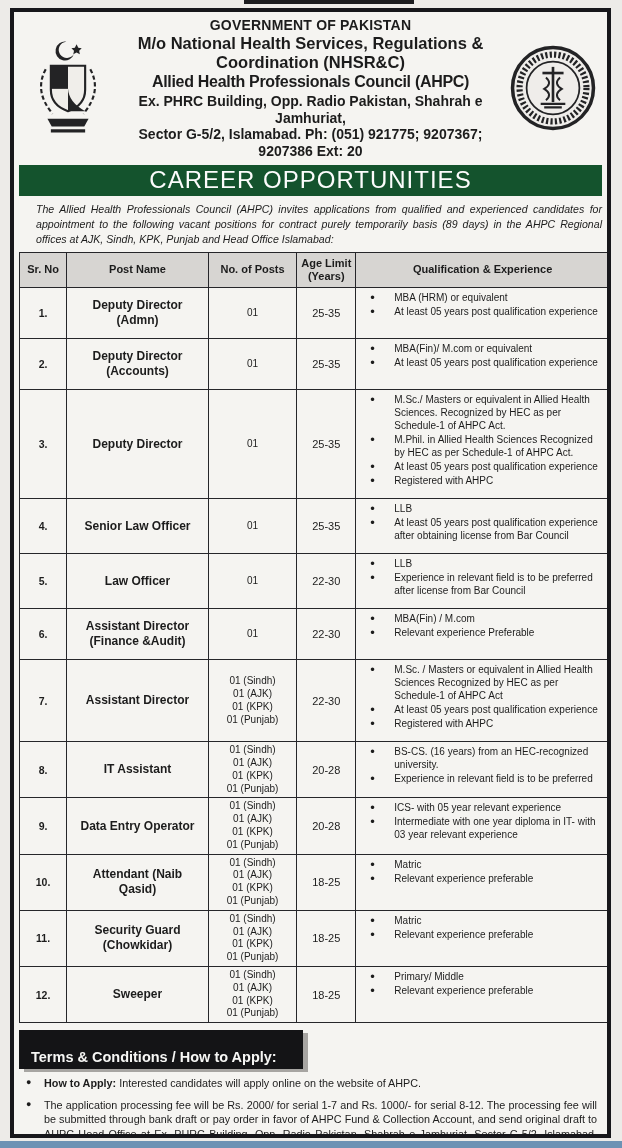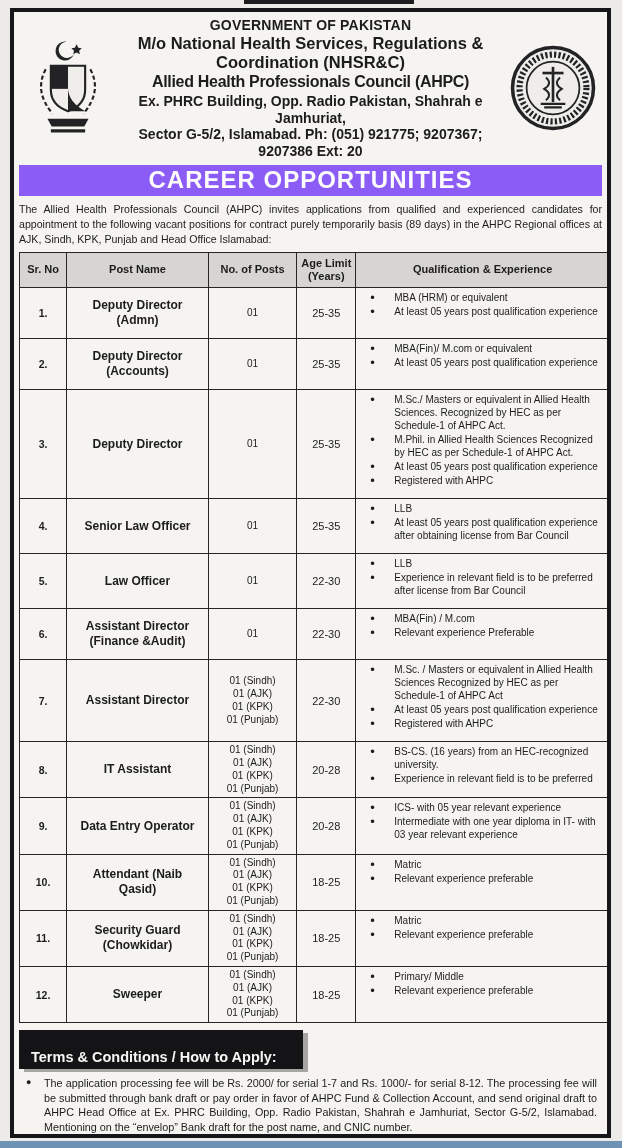--- a/index.html
+++ b/index.html
@@ -15,25 +15,25 @@
   
   .masthead { display:flex; align-items:center; padding:5px 8px 3px 8px; gap:4px; }
   .emblem-box { flex:0 0 92px; display:flex; justify-content:center; }
   .mast-text { flex:1; text-align:center; line-height:1.18; }
   .gov-line { font-size:14px; font-weight:bold; letter-spacing:.2px; }
   .ministry-line { font-size:16.5px; font-weight:bold; }
   .council-line { font-size:16px; font-weight:bold; letter-spacing:-.3px; margin:1px 0; }
   .addr-line { font-size:14px; font-weight:bold; }
 
   
-  .career-banner { margin:3px 5px; background:#8b5cf6; color:#fcfcfc; text-align:center;
-                   font-size:24px; font-weight:bold; letter-spacing:1px; padding:1px 0 2px 0; }
-
-  
-  .intro { padding:3px 5px 4px 5px; font-size:10.6px; line-height:1.4; text-align:justify; }
+  .career-banner { margin:3px 5px; background:#14532d; color:#fcfcfc; text-align:center;
+                   font-size:24px; font-weight:normal; letter-spacing:1px; padding:1px 0 2px 0; }
+
+  
+  .intro { padding:3px 5px 4px 22px; font-size:10.6px; line-height:1.4; text-align:justify;font-style:italic; }
 
   
   table.jobs { border-collapse:collapse; margin:1px 5px; width:591px; table-layout:fixed; }
   .jobs th, .jobs td { border:1.6px solid #26262a; vertical-align:middle; }
   .jobs th { background:#d7d5d2; font-size:11px; font-weight:bold; text-align:center; padding:4px 2px; white-space:pre-line; line-height:1.2; height:34px; }
   .col-sr { width:8%; } .col-post { width:24%; } .col-num { width:15%; } .col-age { width:10%; } .col-qual { width:43%; }
   td.c-sr { text-align:center; font-weight:bold; font-size:10.5px; }
   td.c-post { text-align:center; font-weight:bold; font-size:12px; padding:10px 8px; line-height:1.25; }
   td.c-posts { text-align:center; font-size:10px; line-height:1.28; padding:2px 0; }
   td.c-age { text-align:center; font-size:11px; }
@@ -311,20 +311,23 @@
             </td>
           </tr>
         </tbody>
     </table>
 
     <div>
       <div class="terms-banner">Terms &amp; Conditions / How to Apply:</div>
     </div>
     <ul class="terms">
       <li>
+        <span class="lead">How to Apply:</span><span> Interested candidates will apply online on the website of AHPC.</span>
+      </li>
+      <li>
         <span>The application processing fee will be Rs. 2000/ for serial 1-7 and Rs. 1000/- for serial 8-12. The processing fee will be submitted through bank draft or pay order in favor of </span><span class="bold-inline">AHPC Fund &amp; Collection Account,</span><span> and send original draft to AHPC Head Office at Ex. PHRC Building, Opp. Radio Pakistan, Shahrah e Jamhuriat, Sector G-5/2, Islamabad. Mentioning on the “envelop” Bank draft for the post name, and CNIC number.</span>
       </li>
       <li>
         <span class="lead">Selection Process:</span><span> Only shortlisted candidates will be called for a Test/Interview. No TA/ DA will be admissible.</span>
       </li>
     </ul>
 
   </div>
 
   <div class="bottom-strip"></div>

